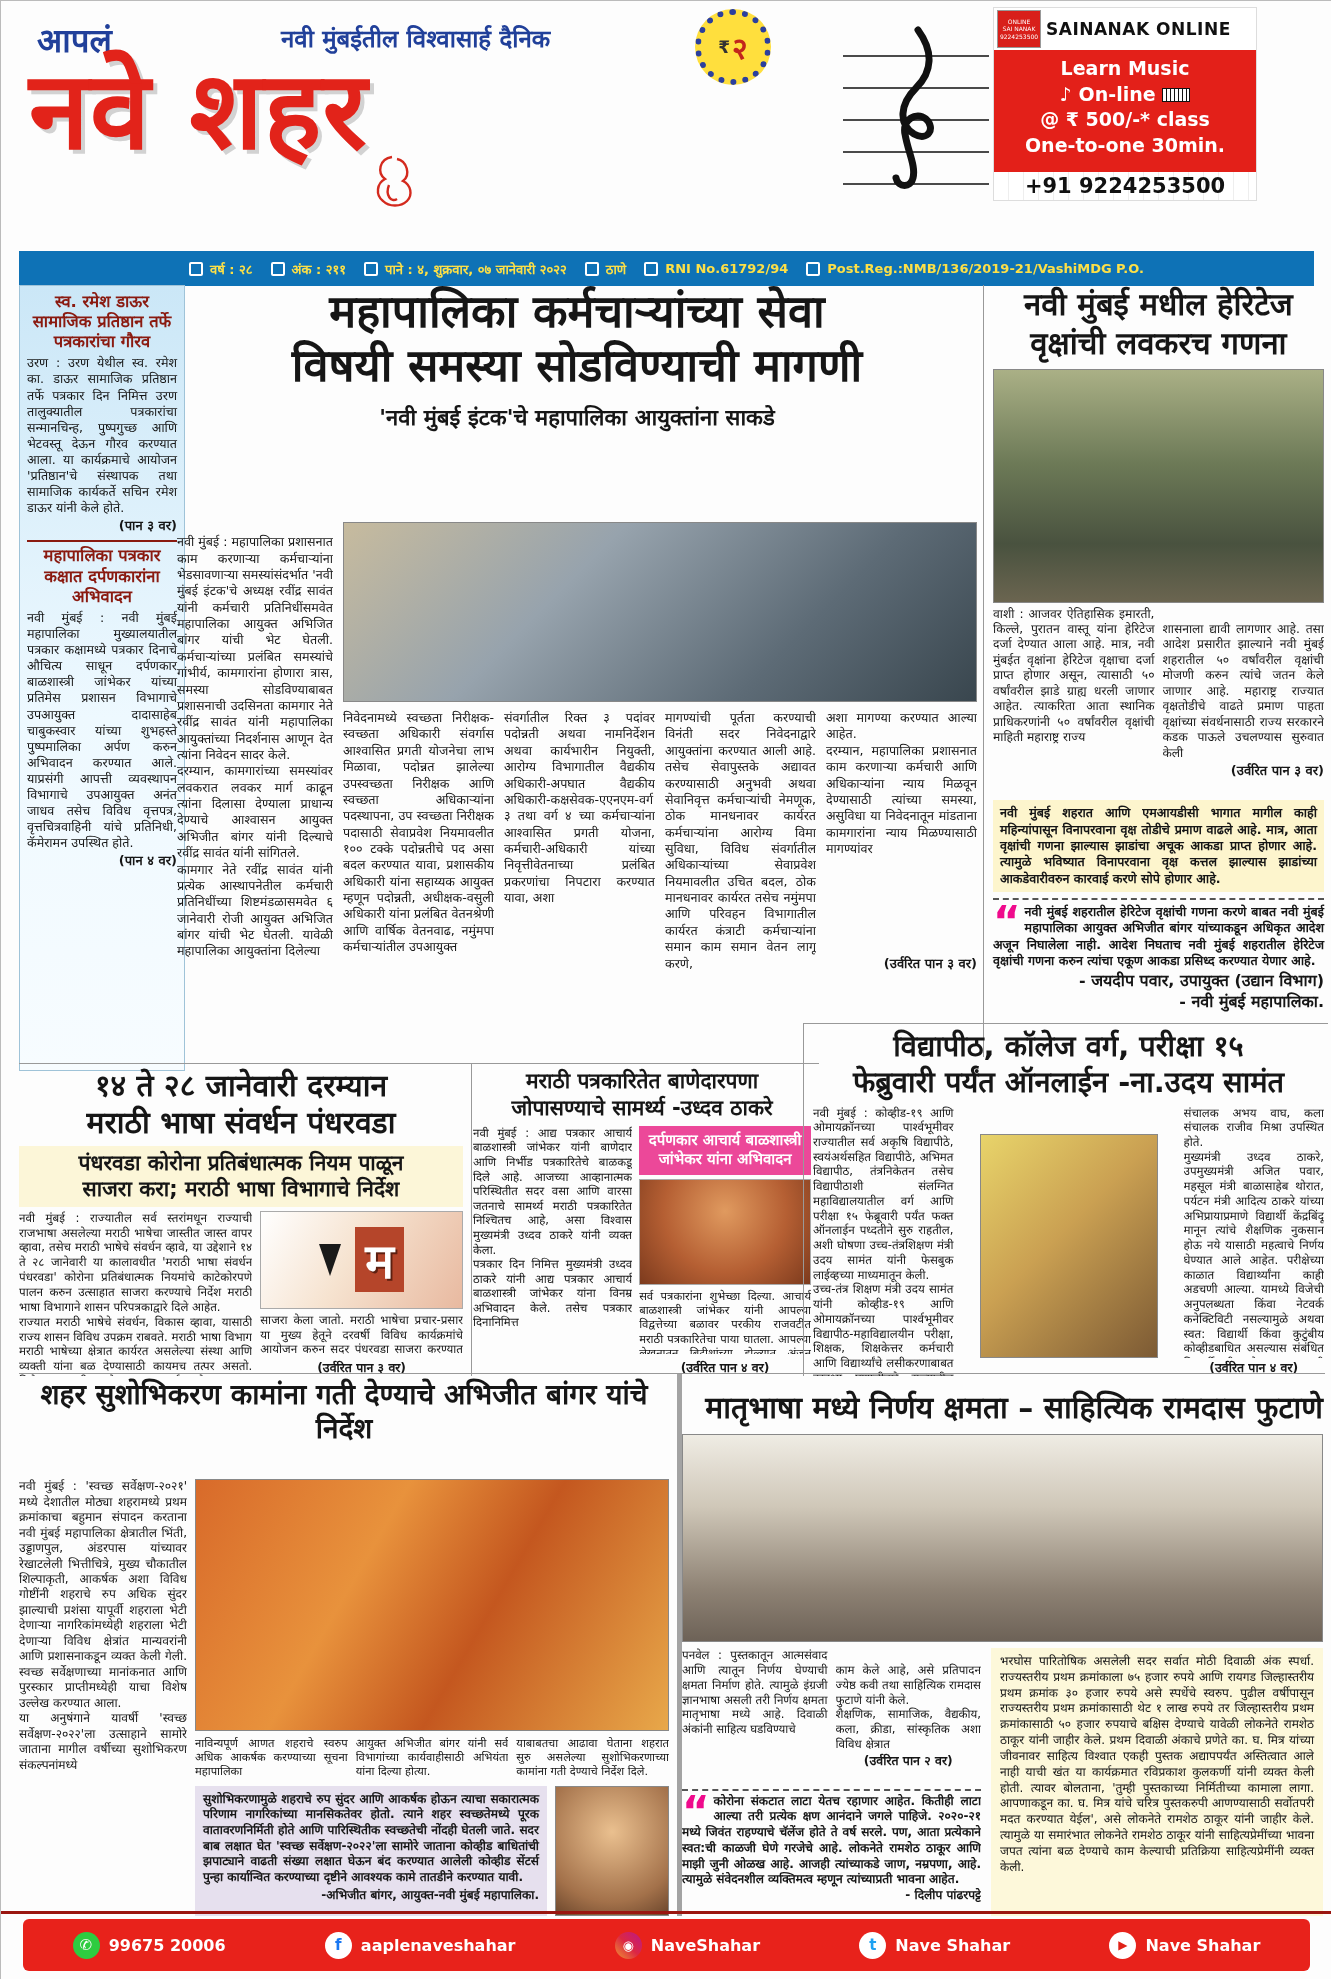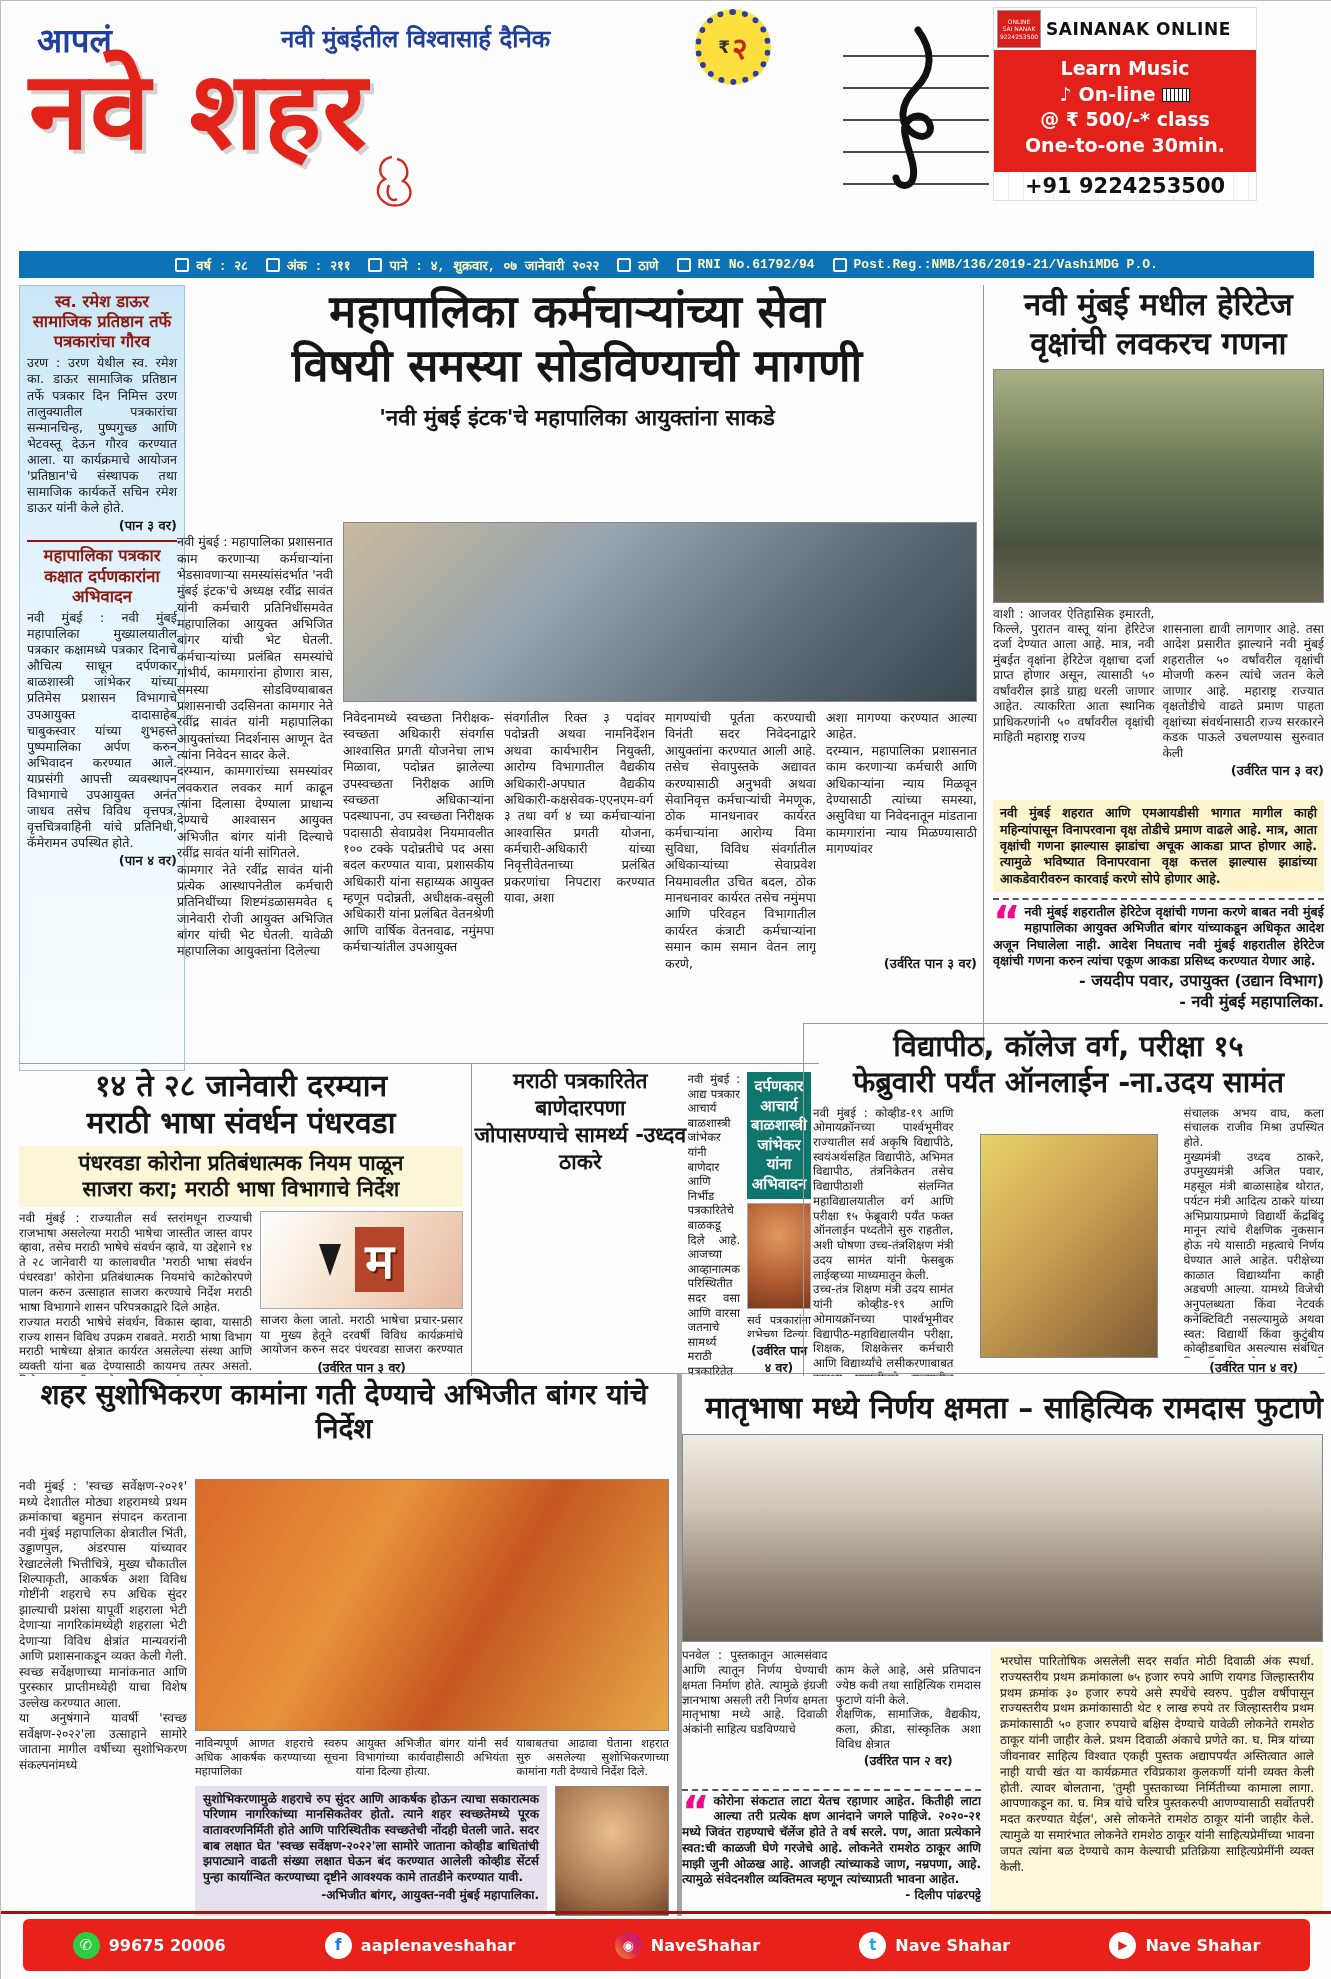--- a/index.html
+++ b/index.html
@@ -22,22 +22,22 @@
   .ad-logo{width:42px;height:36px;background:#d81f1a;color:#fff;font-size:6px;line-height:1.2;
            display:flex;flex-direction:column;align-items:center;justify-content:center;text-align:center;border:1px solid #999;}
   .ad-brand{font-size:17px;font-weight:800;color:#111;letter-spacing:.5px;}
   .ad-body{flex:1;background:#e32019;color:#fff;font-weight:700;text-align:center;font-size:19px;line-height:1.35;padding:6px 4px;}
   .kb{display:inline-block;width:26px;height:12px;border:1px solid #111;vertical-align:-1px;
       background:repeating-linear-gradient(90deg,#fff 0 3px,#111 3px 4px);}
   .note::before{content:"♪";}
   .ad-phone{background:#fff;color:#111;font-weight:800;font-size:21px;text-align:center;padding:2px 0;
             background-image:repeating-linear-gradient(90deg,transparent 0 14px,#eee 14px 15px);}
   
-  .infobar{left:18px;top:250px;width:1295px;height:27px;background:#0e72b6;color:#fef9c3;display:flex;
-           align-items:center;justify-content:center;gap:18px;font-size:13px;font-weight:700;font-family:Liberation Mono, monospace;}
+  .infobar{left:18px;top:250px;width:1295px;height:35px;background:#0e72b6;color:#fde047;display:flex;
+           align-items:center;justify-content:center;gap:18px;font-size:13px;font-weight:700;}
   .ibi{display:flex;align-items:center;}
   .sq{display:inline-block;width:10px;height:10px;border:2px solid #fff;border-radius:2px;margin-right:7px;}
   
   .sidebar{left:18px;top:284px;width:150px;height:772px;border:1px solid #9fc3d8;padding:6px 7px;
            background:linear-gradient(180deg,#cbe7f7 0%,#eef9ff 55%,#f7fcff 100%);display:flex;flex-direction:column;}
   .sb-title{color:#8a1a10;font-weight:700;font-size:16.5px;text-align:center;line-height:1.22;}
   .sb-body{font-size:12.6px;text-align:justify;line-height:1.28;margin-top:3px;}
   .sb-more{text-align:right;font-weight:700;font-size:13px;}
   .sb-div{border-top:2px solid #8a1a10;margin:6px 0 4px;}
   
@@ -76,26 +76,26 @@
   .midl-body{flex:1;display:flex;gap:8px;min-height:0;}
   .midl-c1{flex:1.15;font-size:11.7px;text-align:justify;line-height:1.27;white-space:pre-line;overflow:hidden;}
   .midl-right{flex:1;display:flex;flex-direction:column;gap:4px;min-height:0;}
   .midl-g{height:96px;border:1px solid #aaa;display:flex;align-items:center;justify-content:center;gap:14px;
           background:linear-gradient(120deg,#ffffff 0%,#f6e3d0 45%,#e8b9a0 100%);}
   .nib{width:0;height:0;border-left:11px solid transparent;border-right:11px solid transparent;border-top:32px solid #1a1a1a;}
   .mletter{font-size:48px;font-weight:800;color:#fff;background:#b5452a;padding:0 10px;text-shadow:2px 2px 0 #5d1f10;}
   .midl-c2{flex:1;font-size:11.7px;text-align:justify;line-height:1.27;white-space:pre-line;overflow:hidden;}
   .mid-more{font-weight:700;text-align:center;font-size:12.4px;margin-top:1px;}
   .midc{left:464px;top:1062px;width:338px;height:308px;border-top:1px solid #999;padding:4px 8px 0 8px;
-        display:flex;flex-direction:row;}
+        display:flex;flex-direction:column;}
   .midc-h{font-size:21px;font-weight:800;text-align:center;line-height:1.28;white-space:pre-line;}
   .midc-body{flex:1;display:flex;gap:7px;margin-top:4px;min-height:0;}
   .midc-c1{flex:1;font-size:11.5px;text-align:justify;line-height:1.27;white-space:pre-line;overflow:hidden;}
   .midc-right{flex:1.08;display:flex;flex-direction:column;gap:4px;min-height:0;}
-  .bluebox{background:#0f766e;color:#fff;font-weight:700;text-align:center;font-size:15px;line-height:1.3;padding:5px 4px;}
+  .bluebox{background:#ec4899;color:#fff;font-weight:700;text-align:center;font-size:15px;line-height:1.3;padding:5px 4px;}
   .portrait{height:104px;border:1px solid #aaa;
             background:radial-gradient(circle at 50% 30%,#e09a5f 0%,#b55f33 55%,#7c3a1d 100%);}
   .midc-c2{flex:1;font-size:11.4px;text-align:justify;line-height:1.25;white-space:pre-line;overflow:hidden;}
   .midr{left:802px;top:1022px;width:511px;height:348px;border-left:1px solid #999;border-top:1px solid #999;
         padding:4px 4px 0 9px;display:flex;flex-direction:column;}
   .midr-h{font-size:29px;font-weight:800;text-align:center;line-height:1.25;white-space:pre-line;}
   .midr-body{flex:1;display:flex;gap:26px;margin-top:5px;min-height:0;}
   .midr-c{flex:1;font-size:11.7px;text-align:justify;line-height:1.26;white-space:pre-line;overflow:hidden;}
   .midr-photo{width:176px;height:222px;margin-top:28px;border:1px solid #888;
               background:linear-gradient(135deg,#e8d46a 0%,#caa052 45%,#7c5a34 100%);}

